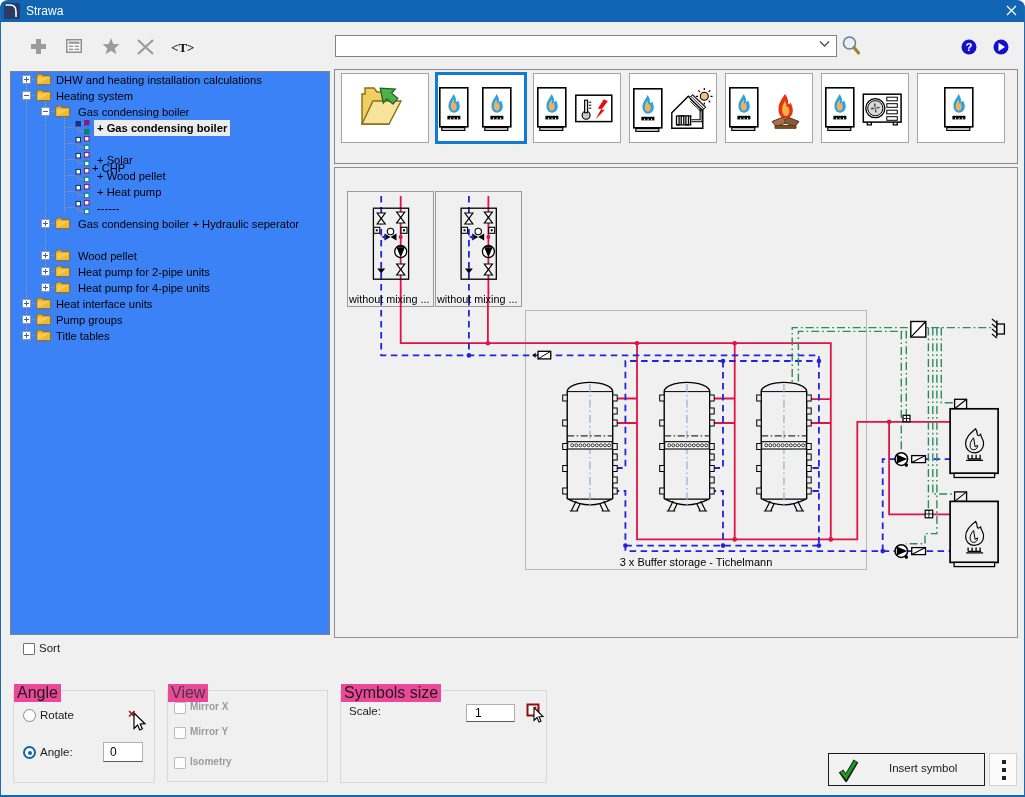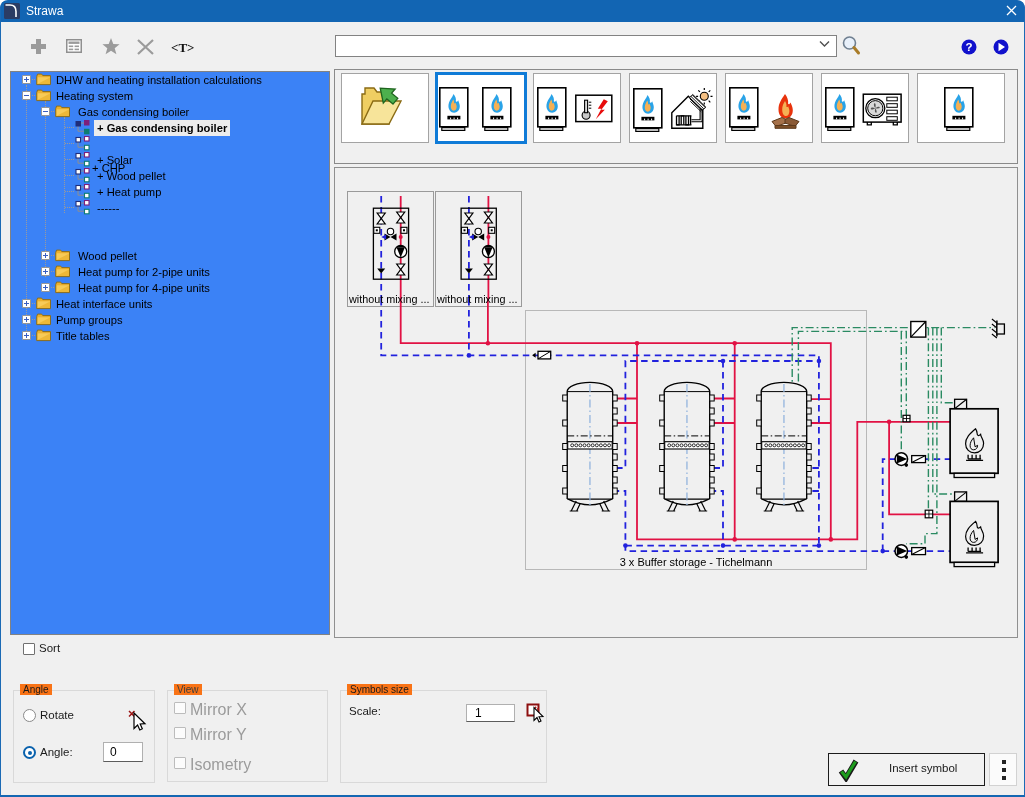--- a/index.html
+++ b/index.html
@@ -22,26 +22,26 @@
 .ebox u { position:absolute; left:3px; top:1px; width:1px; height:5px; background:#3b5fc0; }
 .dotv { position:absolute; border-left:1px dotted #9a9a9a; width:0; }
 
 #strip { position:absolute; left:334px; top:69px; width:684px; height:95px; background:#f0f0f0; border:1px solid #8a8a8a; }
 .sbtn { position:absolute; top:3px; width:88px; height:70px; background:#fff; border:1px solid #a3a3a3; }
 .sbtn.sel { top:2px; width:92px; height:72px; border:3px solid #0f7bd7; }
 
 #pane { position:absolute; left:334px; top:167px; width:684px; height:471px; background:#f0f0f0; border:1px solid #909090; }
 
 .grp { position:absolute; border:1px solid #d9d9d9; }
-.grp .lbl { position:absolute; top:-7px; left:6px; background:#f97316; padding:0 3px; font-size:10px; color:#1a1a1a; }
+.grp .lbl { position:absolute; top:-7px; left:0; background:#ec4899; padding:0 3px; font-size:16px; color:#1a1a1a; }
 .cb { position:absolute; width:12px; height:12px; background:#fff; border:1px solid #707070; border-radius:1px; }
 .cb.dis { border-color:#bcbcbc; background:#fcfcfc; }
 .radio { position:absolute; width:13px; height:13px; border:1px solid #8a8a8a; border-radius:50%; background:#fff; }
 .txt { font-size:11.5px; color:#1a1a1a; position:absolute; }
-.dtxt { font-size:16px; color:#9b9b9b; position:absolute; }
+.dtxt { font-size:10px; color:#9b9b9b; position:absolute;font-weight:bold; }
 .input { position:absolute; background:#fff; border:1px solid #b0b0b0; border-bottom:1px solid #5c5c5c; font-size:12px; }
 #insbtn { position:absolute; left:828px; top:753px; width:157px; height:33px; background:#f2f2f2; border:1px solid #1c1c1c; }
 #dotbtn { position:absolute; left:989px; top:753px; width:28px; height:33px; background:#fbfbfb; border:1px solid #d2d2d2; }
 </style>
 </head>
 <body>
 <div id="win">
   <div id="winborder"></div>
   <div id="titlebar">
     <svg class="abs" style="left:4px;top:3px" width="16" height="16">
@@ -205,20 +205,36 @@
         <span style="position:absolute;left:54px;top:7px;width:9px;border-top:1px dotted #9a9a9a"></span>
         <span style="position:absolute;left:64px;top:0">
           <svg width="16" height="16" style="position:absolute;top:0.5px">
             <path d="M3,6 V11.2 H9.5 M5.8,3 H9.5" stroke="#8f8f8f" stroke-width="1" fill="none"></path>
             <rect x="1" y="1.5" width="4.5" height="4.5" fill="#fff" stroke="#1f2d7a" stroke-width="1.1"></rect>
             <rect x="9.5" y="0.5" width="4.5" height="4.5" fill="#fff" stroke="#7d1f7d" stroke-width="1.1"></rect>
             <rect x="9.5" y="9.3" width="4.5" height="4.5" fill="#fff" stroke="#0d7d72" stroke-width="1.1"></rect>
           </svg>
         </span>
         <span style="position:absolute;left:86px;top:0;">------</span>
+      </div>
+      <div class="trow" style="left:0;top:143.5px;width:318px">
+        <span class="ebox" style="left:30px">
+          <i></i>
+          <u></u>
+        </span>
+        <span style="position:absolute;left:40px;top:7px;width:5px;border-top:1px dotted #9a9a9a"></span>
+        <span style="position:absolute;left:44px;top:0">
+          <svg width="16" height="13" style="position:absolute;top:1.5px">
+            <path d="M0.7,3.5 L0.7,11.6 L14.5,11.6 L14.5,2.6 L6.8,2.6 L5.6,1.1 L1.6,1.1 Z" fill="#edb02c"></path>
+            <path d="M1.4,4.3 L14,4.3 L14,11 L1.4,11 Z" fill="#f7cb58"></path>
+            <path d="M1.4,11 L14,4.6 L14,11 Z" fill="#eeb838"></path>
+            <path d="M0.7,3.5 L0.7,11.6 L14.5,11.6 L14.5,2.6 L6.8,2.6 L5.6,1.1 L1.6,1.1 Z" fill="none" stroke="#8a6d1d" stroke-width="1"></path>
+          </svg>
+        </span>
+        <span style="position:absolute;left:67px;top:0;">Gas condensing boiler + Hydraulic seperator</span>
       </div>
       <div class="trow" style="left:0;top:175.5px;width:318px">
         <span class="ebox" style="left:30px">
           <i></i>
           <u></u>
         </span>
         <span style="position:absolute;left:40px;top:7px;width:5px;border-top:1px dotted #9a9a9a"></span>
         <span style="position:absolute;left:44px;top:0">
           <svg width="16" height="13" style="position:absolute;top:1.5px">
             <path d="M0.7,3.5 L0.7,11.6 L14.5,11.6 L14.5,2.6 L6.8,2.6 L5.6,1.1 L1.6,1.1 Z" fill="#edb02c"></path>

